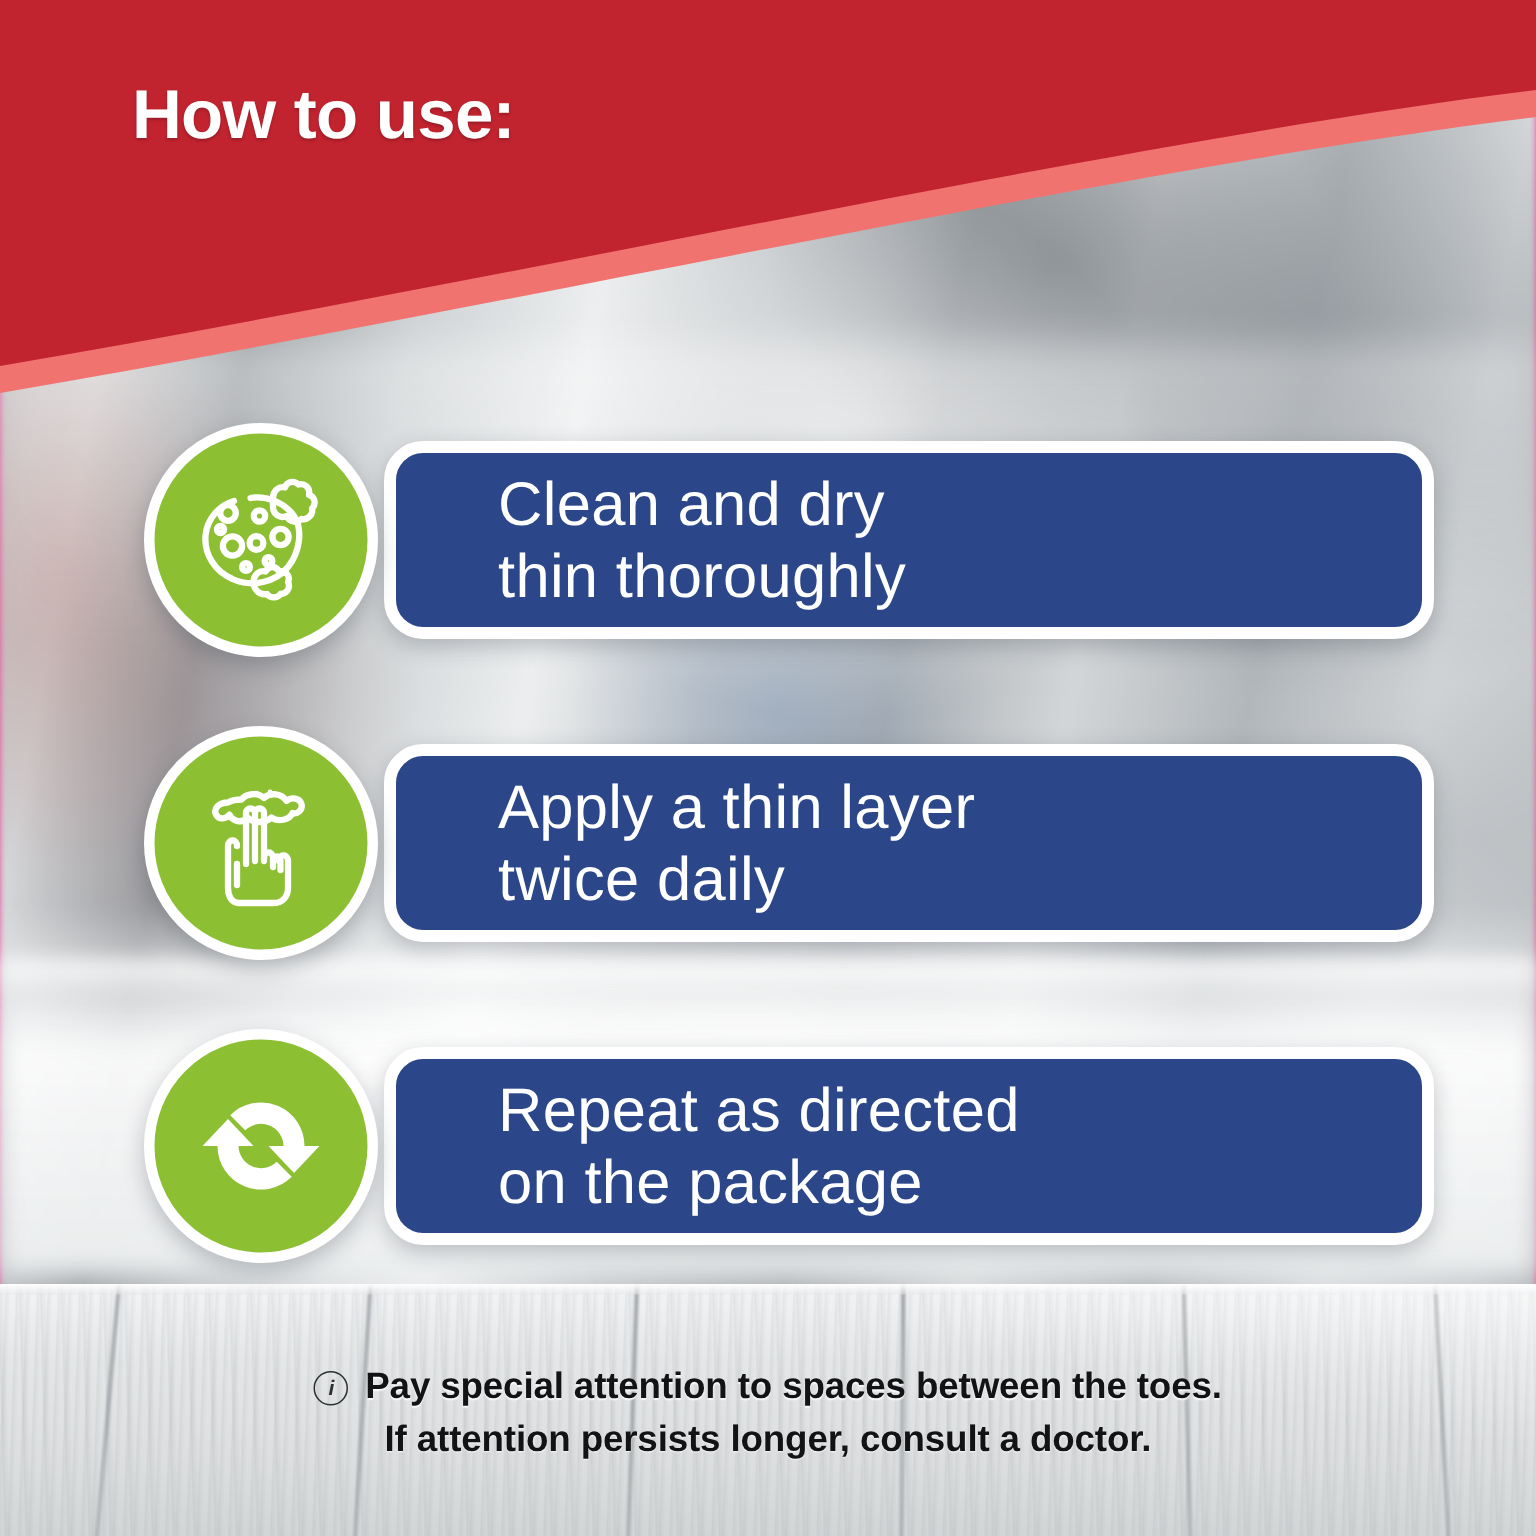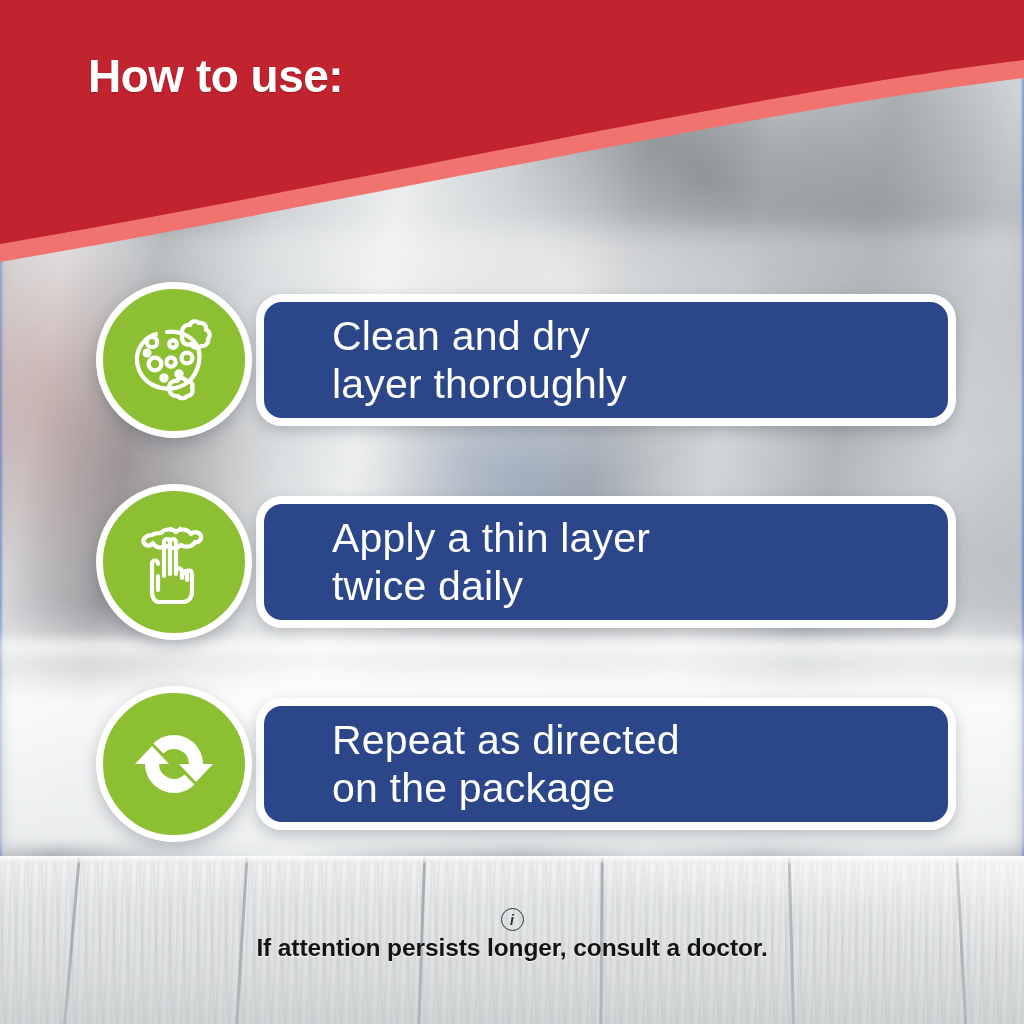--- a/index.html
+++ b/index.html
@@ -3,21 +3,21 @@
 <meta charset="utf-8">
 <style>
   html,body{margin:0;padding:0;}
   body{
     width:1024px;height:1024px;overflow:hidden;
     font-family:"Liberation Sans", sans-serif;
     background:#c9ccce;
   }
   #poster{
     position:relative;width:1024px;height:1024px;overflow:hidden;
-    background:#1d4ed8;
+    background:#ec4899;
   }
 
   
   .bg-photo{
     position:absolute;inset:0;
     background:
       radial-gradient(ellipse 220px 340px at 120px 470px, rgba(150,120,120,.30), rgba(150,120,120,0) 72%),
       radial-gradient(ellipse 160px 300px at 40px 380px,  rgba(190,120,110,.35), rgba(190,120,110,0) 70%),
       radial-gradient(ellipse 300px 260px at 560px 300px, rgba(255,255,255,.60), rgba(255,255,255,0) 70%),
       radial-gradient(ellipse 200px 200px at 520px 470px, rgba(120,150,190,.35), rgba(120,150,190,0) 70%),
@@ -175,21 +175,21 @@
 
   <div class="header-title">How to
 use:</div>
 
 
   <div class="steps">
 
     <div class="step step-1">
       <div class="bar">
         <div class="bar-text">Clean and dry
-layer thoroughly</div>
+thin thoroughly</div>
       </div>
       <div class="circle">
         <span>
           <svg width="104" height="104" viewBox="0 0 104 104" aria-hidden="true">
             <g fill="none" stroke="#ffffff" stroke-width="4.2" stroke-linecap="round" stroke-linejoin="round">
               <path d="M34 26 C24 29 16 38 15 49 C14 61 21 73 33 78
                        C46 84 62 80 70 70 C78 60 80 45 74 36
                        C68 27 55 22 45 24"></path>
               <path d="M60 24 C60 19 64 16 68 17 C69 13 74 12 77 15
                        C81 14 85 17 84 22 C88 23 89 28 86 31
@@ -285,18 +285,19 @@
     <div class="plank" style="left:420px;transform:rotate(2deg);"></div>
     <div class="plank" style="left:600px;transform:rotate(0.5deg);"></div>
     <div class="plank" style="left:790px;transform:rotate(-1.5deg);"></div>
     <div class="plank" style="left:960px;transform:rotate(-3deg);"></div>
     <div class="floor-top-edge"></div>
     <div class="floor-sheen"></div>
 
     <div class="footer-note">
       <div class="footer-line-1">
         <span class="info-icon">i</span>
+        <span>Pay special attention to spaces between the toes.</span>
       </div>
       <div>If attention persists longer, consult a doctor.</div>
     </div>
   </div>
 
 </div>
 
 </body></html>

